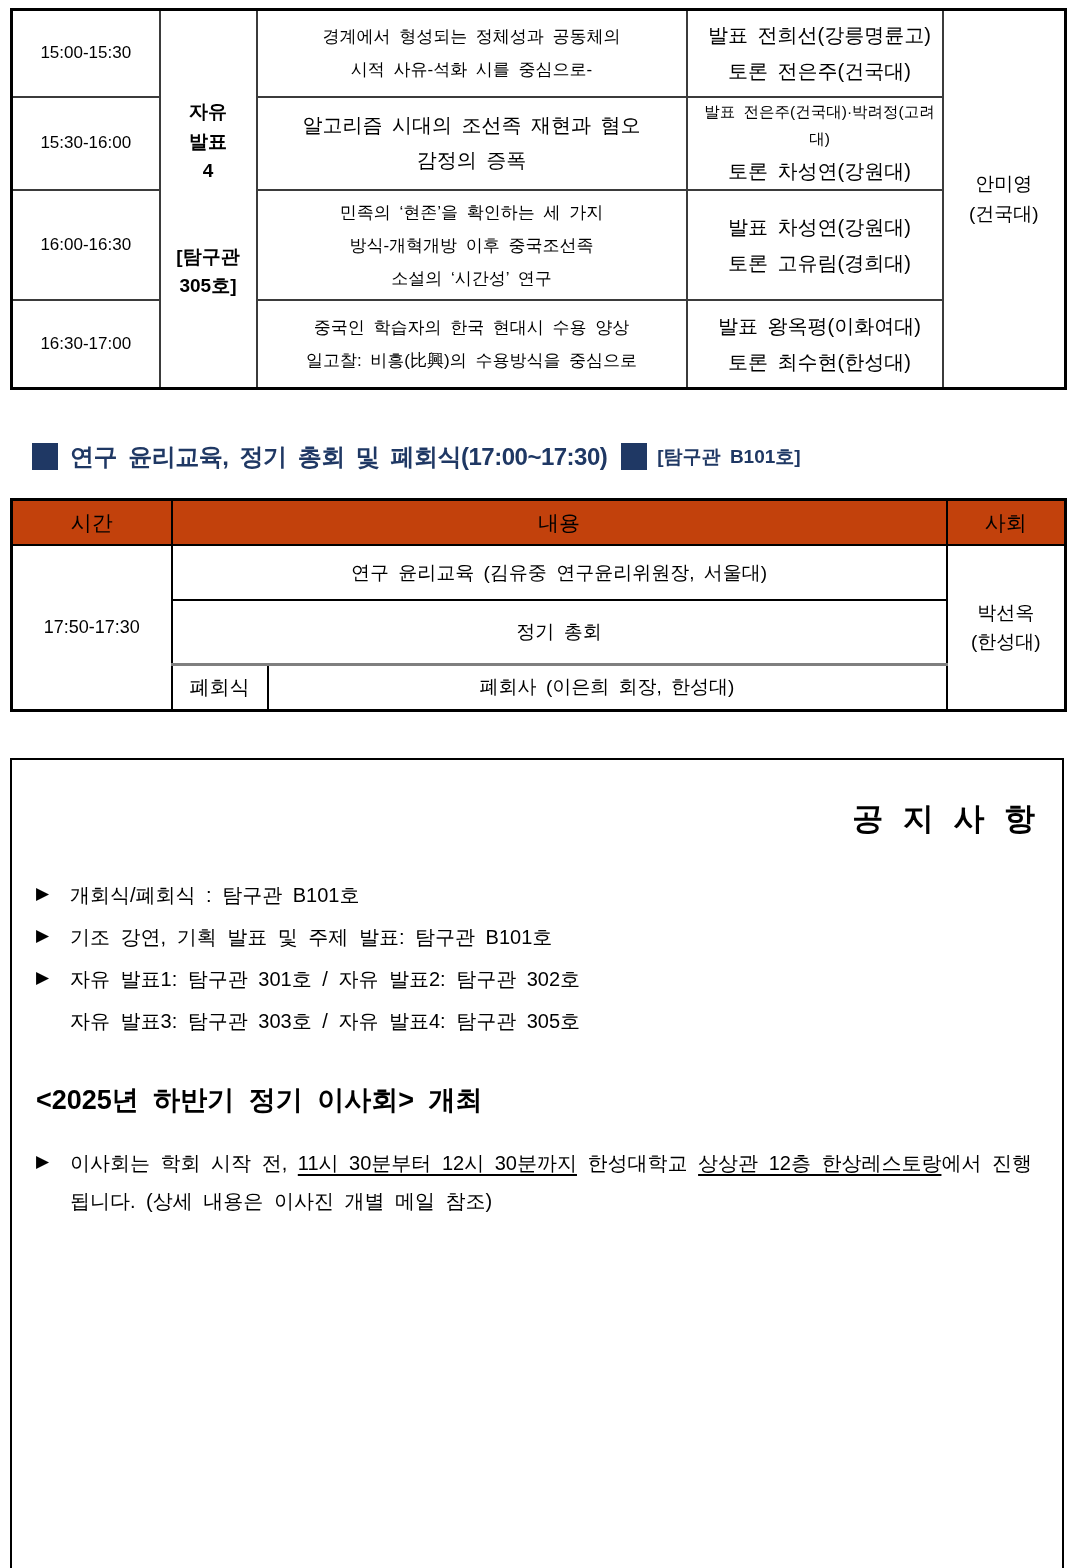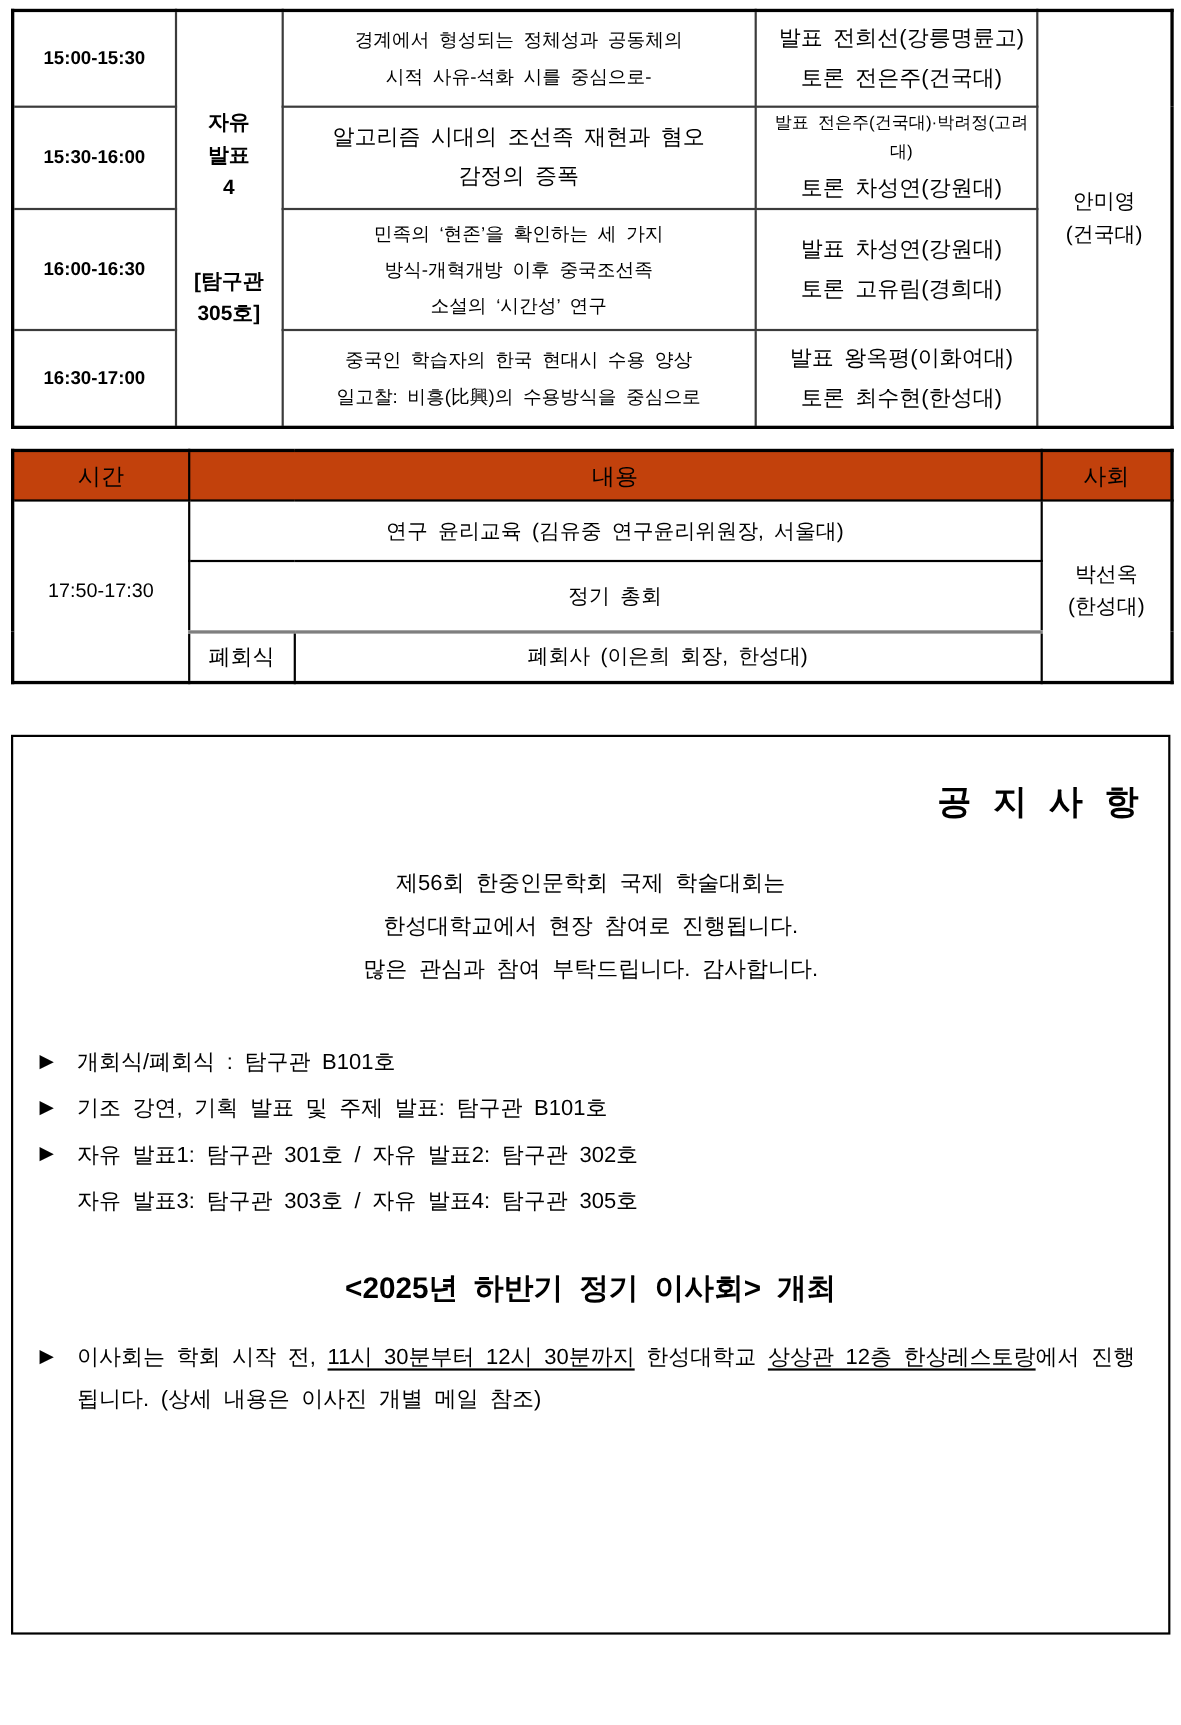--- a/index.html
+++ b/index.html
@@ -17,21 +17,21 @@
     width: 1054px;
     border: 3px solid #000;
     table-layout: fixed;
   }
   .t1 td {
     border: 2px solid #3b3b3b;
     vertical-align: middle;
     text-align: center;
     word-spacing: 4px;
   }
-  .t1-time  { width: 148px; font-size: 17px; font-weight: bold; }
+  .t1-time  { width: 148px; font-size: 17px; }
   .t1-session { width: 97px; font-size: 19px; font-weight: 700; line-height: 1.55; }
   .t1-session .gap { height: 56px; }
   .t1-title-cell { width: 430px; font-size: 20px; line-height: 1.75; }
   .t1-title-cell.small { font-size: 17px; line-height: 1.95; }
   .t1-pres-cell { width: 256px; text-align: left; padding-left: 10px; font-size: 20px; line-height: 1.8; }
   .t1-pres-cell .pres-small { font-size: 15.5px; }
   .t1-chair { width: 123px; font-size: 19px; line-height: 1.55; }
   .r1 { height: 87px; }
   .r2 { height: 85px; }
   .r3 { height: 110px; }
@@ -113,21 +113,21 @@
   .venue-heading { margin-bottom: 6px; }
   .venue-heading .vh-bold { font-weight: 700; font-size: 21px; }
   .venue-heading .vh-note { font-size: 18px; }
   .bullet-line { display: flex; line-height: 2.1; }
   .bullet-marker { flex: 0 0 34px; font-size: 17px; padding-top: 2px; }
   .bullet-marker.empty { visibility: hidden; }
   .bullet-text { flex: 1; }
   .fees { margin-top: 44px; line-height: 2.05; }
   .fees .fee-bold { font-weight: 700; font-size: 21px; }
   .board-title {
-    text-align: center;
+    text-align: left;
     font-size: 27px;
     font-weight: 700;
     margin: 40px 0 26px 0;
     word-spacing: 7px;
   }
   .board-para { line-height: 1.9; }
   .u { text-decoration: underline; text-underline-offset: 4px; }
 </style>
 </head>
 <body>
@@ -193,20 +193,26 @@
         <div>일고찰: 비흥(比興)의 수용방식을 중심으로</div>
       </td>
       <td class="t1-pres-cell">
         <div>발표 왕옥평(이화여대)</div>
         <div>토론 최수현(한성대)</div>
       </td>
     </tr>
   </tbody>
     </table>
 
+  <div class="section-heading">
+    <span class="navy-square"></span>
+    <span class="sh-title">연구 윤리교육, 정기 총회 및 폐회식(17:00~17:30)</span>
+    <span class="navy-square second"></span>
+    <span class="sh-room">[탐구관 B101호]</span>
+  </div>
 
   <table class="t2">
     <colgroup>
       <col class="c-time">
         <col class="c-label">
         <col class="c-content">
         <col class="c-mc">
     </colgroup>
     <tbody>
         <tr>
@@ -228,25 +234,20 @@
     <tr class="row-closing">
       <td class="t2-row row-closing closing-label">폐회식</td>
       <td class="t2-row row-closing">폐회사 (이은희 회장, 한성대)</td>
     </tr>
   </tbody>
     </table>
 
   <div class="notice">
     <div class="notice-title">공 지 사 항</div>
 
-    <div class="notice-intro">
-      <div>제56회 한중인문학회 국제 학술대회는</div>
-      <div>한성대학교에서 현장 참여로 진행됩니다.</div>
-      <div>많은 관심과 참여 부탁드립니다. 감사합니다.</div>
-    </div>
 
 
     <div class="bullet-line">
       <span class="bullet-marker">▶</span>
       <span class="bullet-text">개회식/폐회식 : 탐구관 B101호</span>
     </div>
     <div class="bullet-line">
       <span class="bullet-marker">▶</span>
       <span class="bullet-text">기조 강연, 기획 발표 및 주제 발표: 탐구관 B101호</span>
     </div>

